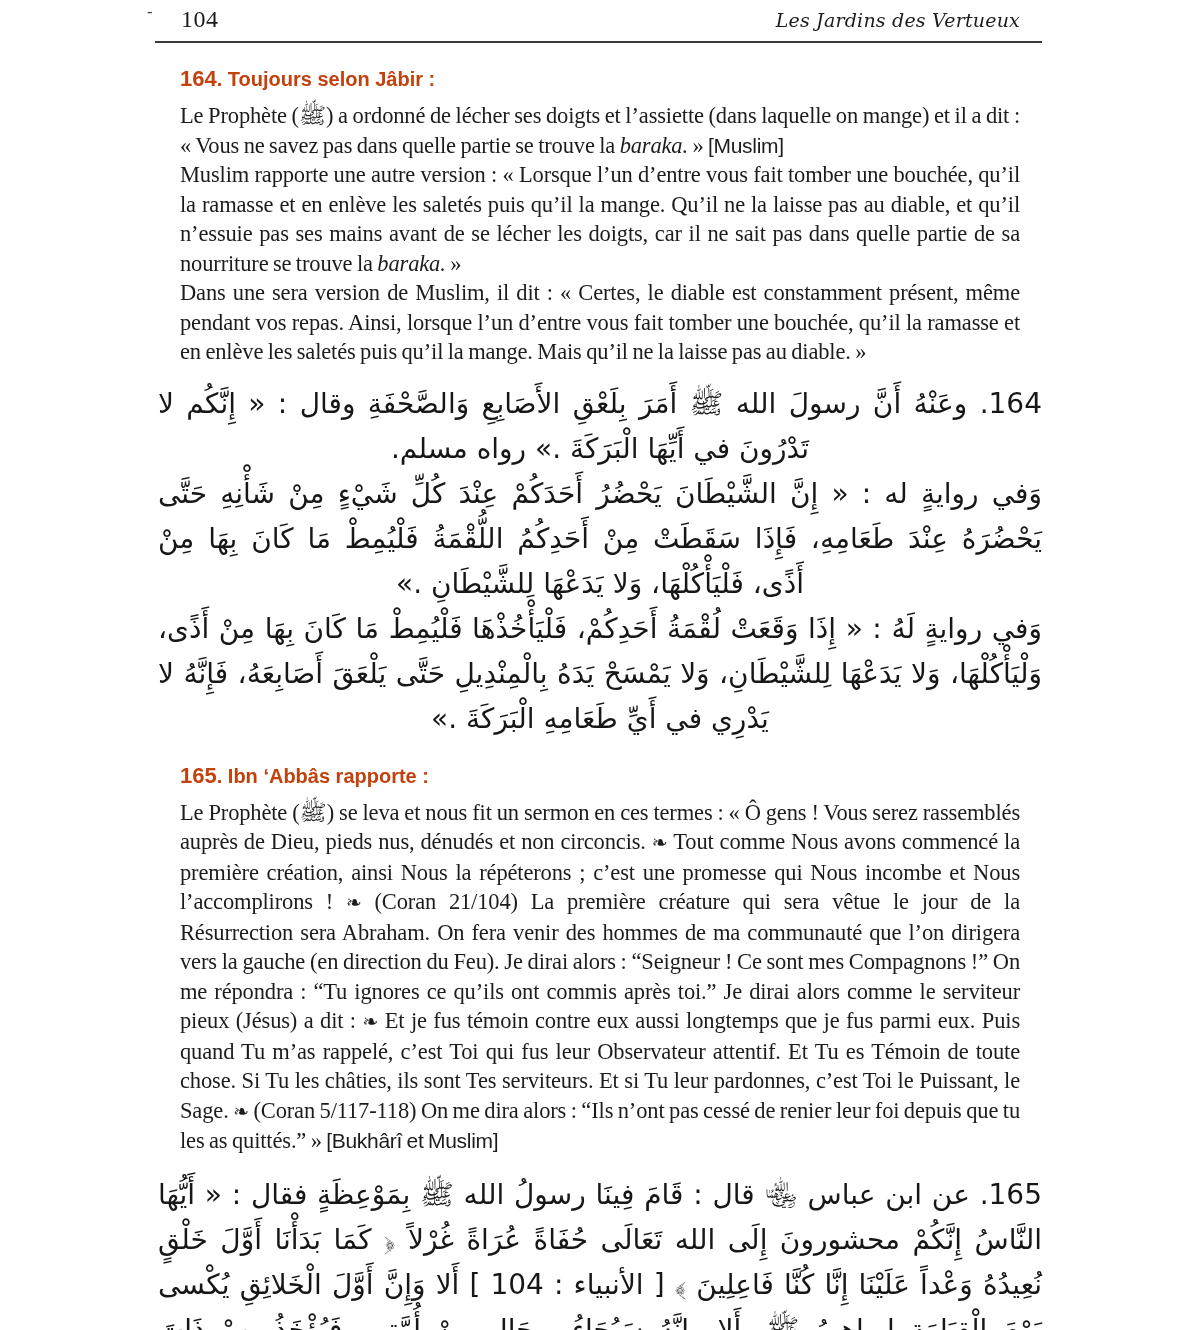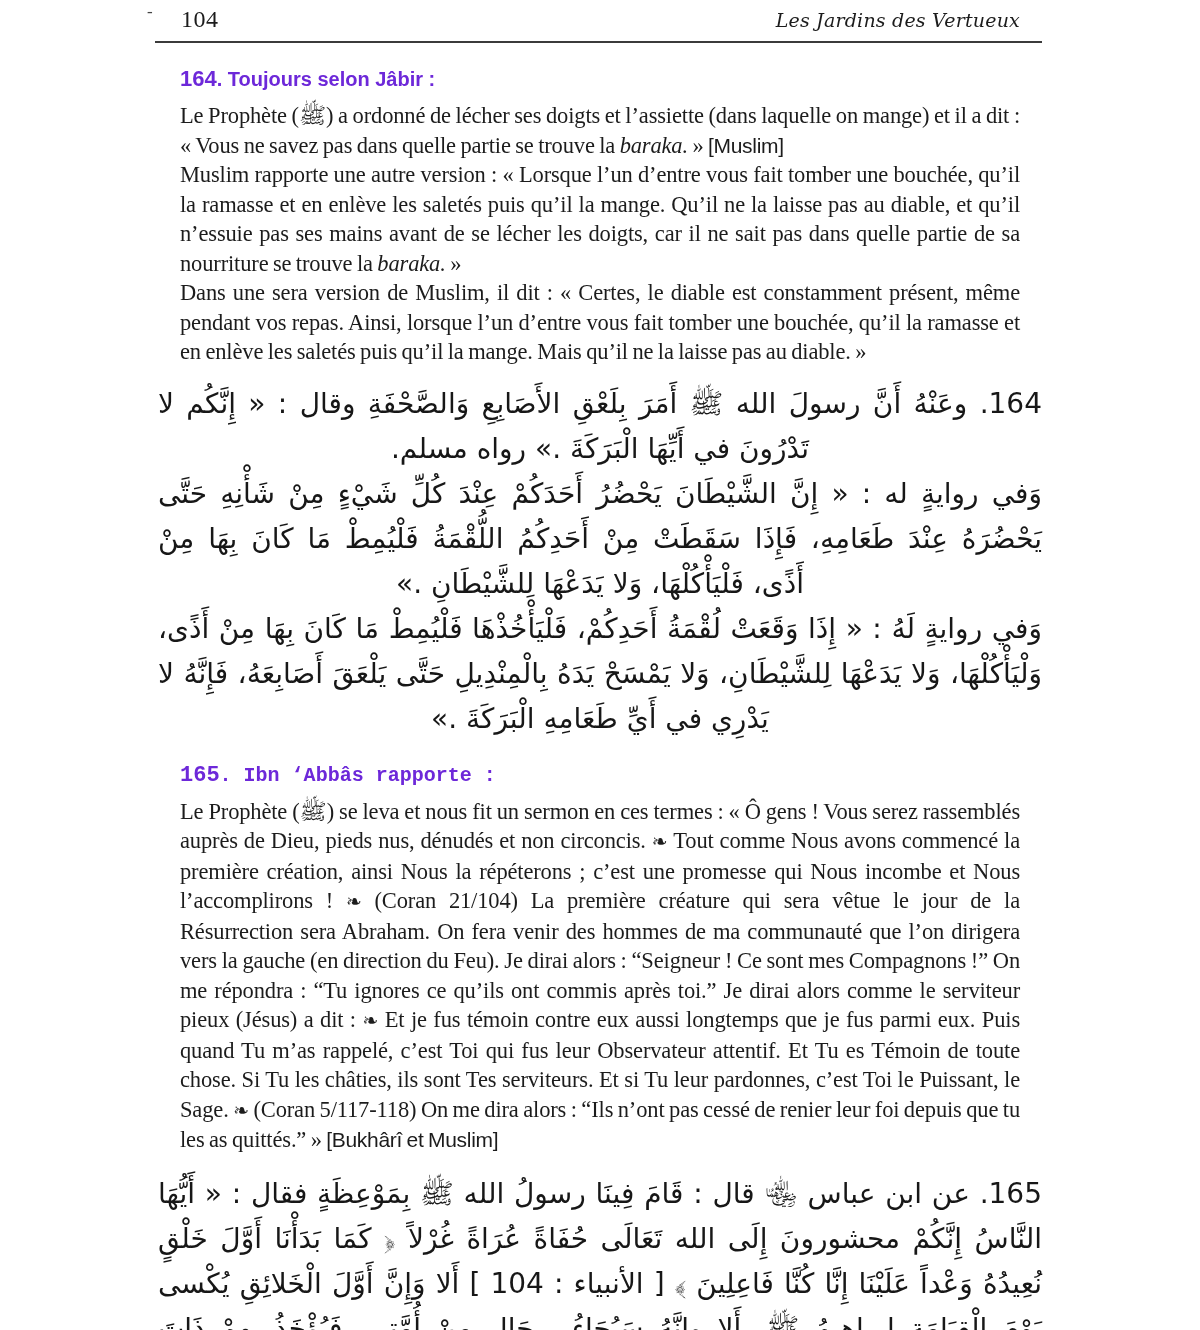--- a/index.html
+++ b/index.html
@@ -28,21 +28,21 @@
   }
   .header-rule {
     position: absolute; left: 155px; right: 158px; top: 41px;
     border-top: 2px solid #3b3b3b;
   }
 
   .content { position: absolute; left: 180px; top: 66px; width: 840px; }
 
   .hadith-heading {
     font-family: "Liberation Sans", sans-serif;
-    font-size: 20px; margin: 0 0 9px 0; color: #6d28d9;
+    font-size: 20px; margin: 0 0 9px 0; color: #c2410c;
   }
   .hadith-number { font-size: 22px; font-weight: bold; }
 
   .body-par {
     margin: 0; font-size: 22.5px; line-height: 29.5px;
     text-align: justify; letter-spacing: -0.15px; word-spacing: -1px;
   }
   .it { font-style: italic; }
   .src {
     font-family: "Liberation Sans", sans-serif;
@@ -54,21 +54,21 @@
   .arabic-block {
     direction: rtl;
     font-family: "DejaVu Sans", sans-serif;
     font-size: 28px; line-height: 45px;
     text-align: justify; text-align-last: center;
     margin: 14px -22px 0 -22px;
     color: #171717;
   }
   .arabic-block p { margin: 0; }
 
-  .sec-gap { margin-top: 22px; font-family: Liberation Mono, monospace; }
+  .sec-gap { margin-top: 22px; }
   .ar-gap { margin-top: 16px; }
 </style>
 </head>
 <body>
 
 <div class="page">
 
   <div class="corner-mark">-</div>
 
   <div class="running-header">

